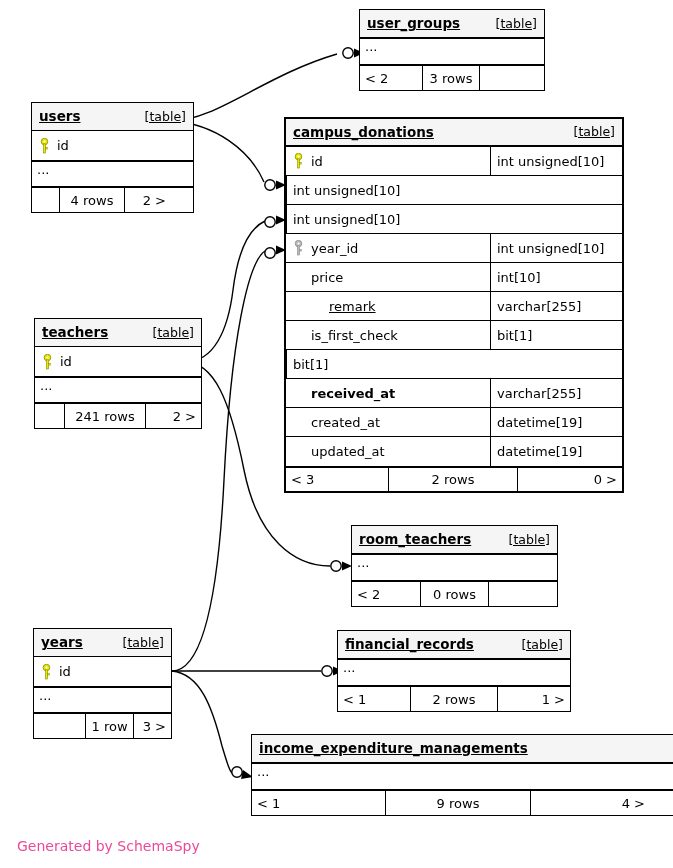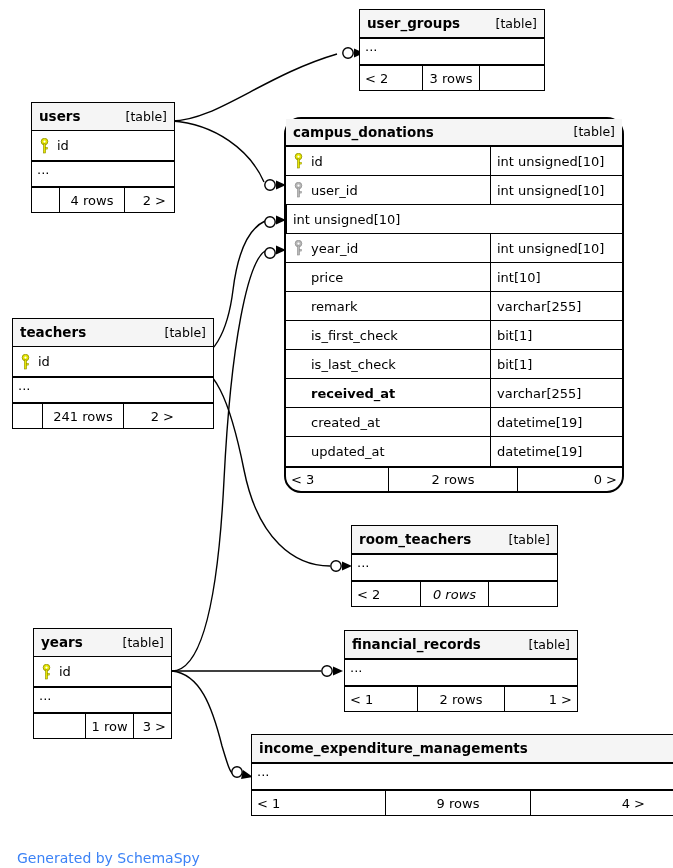--- a/index.html
+++ b/index.html
@@ -42,20 +42,21 @@
   .tbl-header {
     box-sizing: border-box;
     background: #f5f5f5;
     border-bottom: 1px solid #000000;
     display: flex;
     align-items: center;
     justify-content: space-between;
     padding: 3px 7px 4px 7px;
     height: 28px;
     white-space: nowrap;
+    text-decoration: underline;
   }
   .thick .tbl-header { border-bottom-width: 2px; }
   .tbl-name {
     font-weight: bold;
     font-size: 13.5px;
     letter-spacing: 0px;
   }
   .tbl-tag {
     font-size: 12.5px;
     font-weight: normal;
@@ -125,23 +126,22 @@
     flex: 0 0 auto;
     width: 13px;
     height: 16px;
     margin-right: 6px;
     display: inline-block;
   }
 
   .caption {
     position: absolute;
     font-size: 14px;
-    color: #3b82f6;
+    color: #ec4899;
     white-space: nowrap;
-    margin-top: 12px;
   }
 </style>
 </head>
 <body>
 
 <div id="canvas">
 
   <svg id="edges" viewBox="0 0 673 868" width="673" height="868">
     <defs>
       <marker id="crow" viewBox="0 0 10 10" refX="9.5" refY="5" markerWidth="7" markerHeight="7" orient="auto-start-reverse">
@@ -205,21 +205,21 @@
     <div class="ellipsis-row no-top">
       <span>...</span>
     </div>
     <div class="footer-row">
       <div class="foot-cell foot-left" style="width:62px;">&lt; 2</div>
       <div class="foot-cell foot-center" style="width:58px;">3 rows</div>
       <div class="foot-cell foot-right" style="width:64px;"></div>
     </div>
   </div>
 
-  <div class="table-box" style="left:31px; top:102px; width:144px;">
+  <div class="table-box" style="left:31px; top:102px; width:163px;">
     <div class="tbl-header">
       <span class="tbl-name">users</span>
       <span class="tbl-tag">[table]</span>
     </div>
     <div class="col-row" style="border-bottom:none;">
       <div class="col-name">
         <span class="key-icon">
           <svg viewBox="0 0 13 16" width="13" height="16">
             <circle cx="6.5" cy="3.6" r="3.3" fill="#e8e800" stroke="#8a8a00" stroke-width="0.8"></circle>
             <circle cx="6.5" cy="3.6" r="1.1" fill="#ffffff"></circle>
@@ -233,21 +233,21 @@
     <div class="ellipsis-row">
       <span>...</span>
     </div>
     <div class="footer-row">
       <div class="foot-cell foot-left" style="width:27px;"></div>
       <div class="foot-cell foot-center" style="width:66px;">4 rows</div>
       <div class="foot-cell foot-right" style="width:46px;">2 &gt;</div>
     </div>
   </div>
 
-  <div class="table-box thick" style="left:284px; top:117px; width:340px;border-radius:17px;">
+  <div class="table-box thick" style="left:284px; top:117px; width:340px;">
     <div class="tbl-header">
       <span class="tbl-name">campus_donations</span>
       <span class="tbl-tag">[table]</span>
     </div>
 
     <div class="col-row">
       <div class="col-name">
         <span class="key-icon">
           <svg viewBox="0 0 13 16" width="13" height="16">
             <circle cx="6.5" cy="3.6" r="3.3" fill="#e8e800" stroke="#8a8a00" stroke-width="0.8"></circle>
@@ -255,31 +255,20 @@
             <rect x="5.4" y="5.8" width="2.2" height="9.2" fill="#e8e800" stroke="#8a8a00" stroke-width="0.6"></rect>
             <rect x="7.4" y="9.4" width="2.2" height="1.7" fill="#e8e800" stroke="#8a8a00" stroke-width="0.5"></rect>
           </svg>
         </span>
         <span>id</span>
       </div>
       <div class="col-type" style="width:132px;">int unsigned[10]</div>
     </div>
 
     <div class="col-row">
-      <div class="col-name">
-        <span class="key-icon">
-          <svg viewBox="0 0 13 16" width="13" height="16">
-            <circle cx="6.5" cy="3.6" r="3.3" fill="#b8b8b8" stroke="#8f8f8f" stroke-width="0.8"></circle>
-            <circle cx="6.5" cy="3.6" r="1.1" fill="#ffffff"></circle>
-            <rect x="5.4" y="5.8" width="2.2" height="9.2" fill="#b8b8b8" stroke="#8f8f8f" stroke-width="0.6"></rect>
-            <rect x="7.4" y="9.4" width="2.2" height="1.7" fill="#b8b8b8" stroke="#8f8f8f" stroke-width="0.5"></rect>
-          </svg>
-        </span>
-        <span>user_id</span>
-      </div>
       <div class="col-type" style="width:132px;">int unsigned[10]</div>
     </div>
 
     <div class="col-row">
       <div class="col-type" style="width:132px;">int unsigned[10]</div>
     </div>
 
     <div class="col-row">
       <div class="col-name">
         <span class="key-icon">
@@ -296,37 +285,34 @@
     </div>
 
     <div class="col-row">
       <div class="col-name" style="padding-left:25px;">
         <span>price</span>
       </div>
       <div class="col-type" style="width:132px;">int[10]</div>
     </div>
 
     <div class="col-row">
-      <div class="col-name" style="padding-left:25px;">
+      <div class="col-name" style="padding-left:43px;text-decoration:underline;">
         <span>remark</span>
       </div>
       <div class="col-type" style="width:132px;">varchar[255]</div>
     </div>
 
     <div class="col-row">
       <div class="col-name" style="padding-left:25px;">
         <span>is_first_check</span>
       </div>
       <div class="col-type" style="width:132px;">bit[1]</div>
     </div>
 
     <div class="col-row">
-      <div class="col-name" style="padding-left:25px;">
-        <span>is_last_check</span>
-      </div>
       <div class="col-type" style="width:132px;">bit[1]</div>
     </div>
 
     <div class="col-row">
       <div class="col-name" style="padding-left:25px;font-weight:bold;">
         <span>received_at</span>
       </div>
       <div class="col-type" style="width:132px;">varchar[255]</div>
     </div>
 
@@ -344,21 +330,21 @@
       <div class="col-type" style="width:132px;">datetime[19]</div>
     </div>
 
     <div class="footer-row">
       <div class="foot-cell foot-left" style="width:102px;">&lt; 3</div>
       <div class="foot-cell foot-center" style="width:130px;">2 rows</div>
       <div class="foot-cell foot-right" style="width:104px;">0 &gt;</div>
     </div>
   </div>
 
-  <div class="table-box" style="left:12px; top:318px; width:202px;">
+  <div class="table-box" style="left:34px; top:318px; width:168px;">
     <div class="tbl-header">
       <span class="tbl-name">teachers</span>
       <span class="tbl-tag">[table]</span>
     </div>
     <div class="col-row" style="border-bottom:none;">
       <div class="col-name">
         <span class="key-icon">
           <svg viewBox="0 0 13 16" width="13" height="16">
             <circle cx="6.5" cy="3.6" r="3.3" fill="#e8e800" stroke="#8a8a00" stroke-width="0.8"></circle>
             <circle cx="6.5" cy="3.6" r="1.1" fill="#ffffff"></circle>
@@ -382,21 +368,21 @@
   <div class="table-box" style="left:351px; top:525px; width:207px;">
     <div class="tbl-header">
       <span class="tbl-name">room_teachers</span>
       <span class="tbl-tag">[table]</span>
     </div>
     <div class="ellipsis-row no-top">
       <span>...</span>
     </div>
     <div class="footer-row">
       <div class="foot-cell foot-left" style="width:68px;">&lt; 2</div>
-      <div class="foot-cell foot-center" style="width:69px;font-style:italic;">0 rows</div>
+      <div class="foot-cell foot-center" style="width:69px;">0 rows</div>
       <div class="foot-cell foot-right" style="width:68px;"></div>
     </div>
   </div>
 
   <div class="table-box" style="left:33px; top:628px; width:139px;">
     <div class="tbl-header">
       <span class="tbl-name">years</span>
       <span class="tbl-tag">[table]</span>
     </div>
     <div class="col-row" style="border-bottom:none;">
@@ -415,21 +401,21 @@
     <div class="ellipsis-row">
       <span>...</span>
     </div>
     <div class="footer-row">
       <div class="foot-cell foot-left" style="width:28px;"></div>
       <div class="foot-cell foot-center" style="width:62px;margin-left:28px;">1 row</div>
       <div class="foot-cell foot-right" style="width:47px;">3 &gt;</div>
     </div>
   </div>
 
-  <div class="table-box" style="left:344px; top:630px; width:234px;">
+  <div class="table-box" style="left:337px; top:630px; width:234px;">
     <div class="tbl-header">
       <span class="tbl-name">financial_records</span>
       <span class="tbl-tag">[table]</span>
     </div>
     <div class="ellipsis-row no-top">
       <span>...</span>
     </div>
     <div class="footer-row">
       <div class="foot-cell foot-left" style="width:72px;">&lt; 1</div>
       <div class="foot-cell foot-center" style="width:88px;">2 rows</div>

